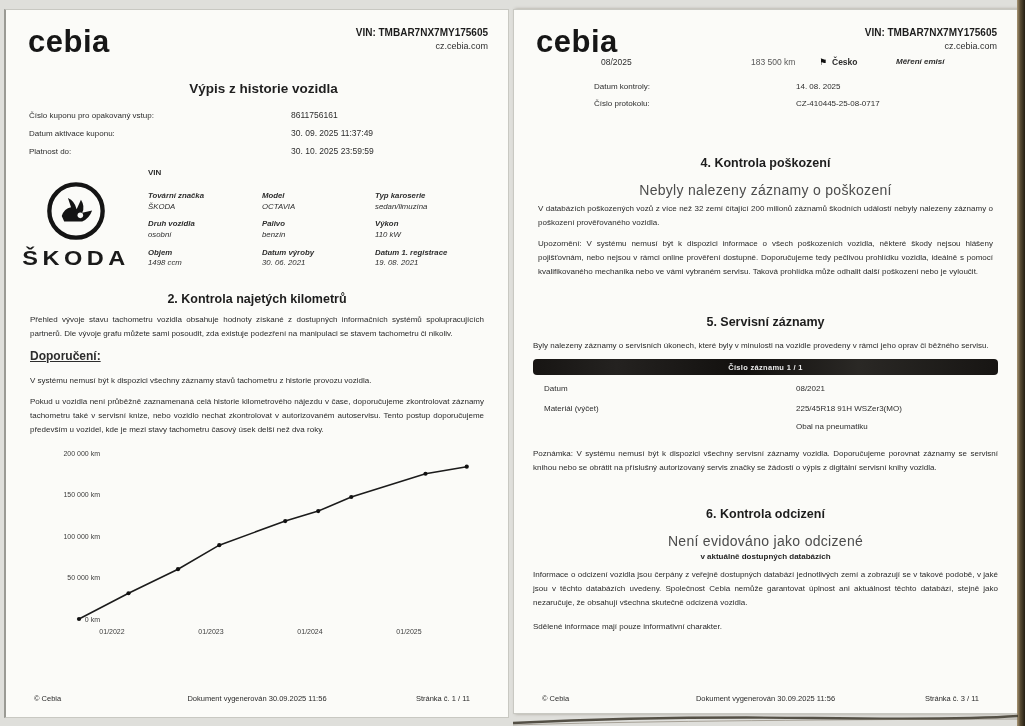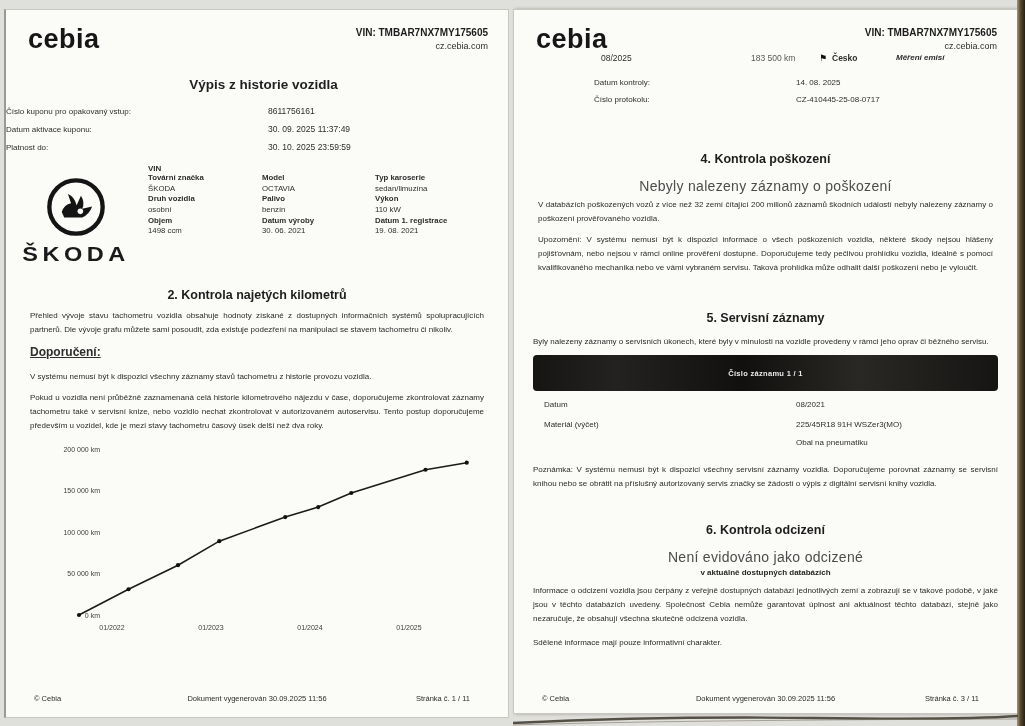--- a/index.html
+++ b/index.html
@@ -13,40 +13,40 @@
     position:absolute;top:9px;width:505px;height:709px;
     background:#fbfbf8;border:1px solid #c8c8c2;box-sizing:border-box;
   }
   #page-left{left:4px;border-left:2px solid #9a9a94;}
   #page-right{left:513px;height:705px;box-shadow:2px 0 3px rgba(60,50,30,.35);}
   .scan-edge{
     position:absolute;right:0;top:0;width:8px;height:726px;
     background:linear-gradient(to right,#a89574,#5a4d35 40%,#241e12);
   }
   .page-head{display:flex;justify-content:space-between;align-items:flex-start;padding:16px 20px 0 22px;}
-  .brand{font-size:27px;font-weight:bold;letter-spacing:.5px;color:#161616;line-height:1;}
+  .brand{font-size:31px;font-weight:bold;letter-spacing:.5px;color:#161616;line-height:1;}
   .head-right{text-align:right;line-height:1.35;}
   .head-vin{font-size:10px;font-weight:bold;color:#1c1c1c;}
   .head-site{font-size:9px;color:#2e2e2e;}
   .doc-title{text-align:center;font-size:13.5px;font-weight:bold;color:#1f1f1f;margin-top:24px;padding-left:13px;}
-  .kv{display:grid;grid-template-columns:262px auto;font-size:8px;margin-top:6px;line-height:1.4;}
+  .kv{display:grid;grid-template-columns:262px auto;padding-left:23px;font-size:8px;margin-top:6px;line-height:1.4;}
   .kv .v{font-size:8.5px;}
   .sec-head{text-align:center;font-size:12.5px;font-weight:bold;color:#1d1d1d;}
   
   .s1-body{position:relative;margin-top:10px;height:118px;}
   .skoda{position:absolute;left:18px;top:12px;width:104px;text-align:center;}
   .skoda svg{display:block;margin:0 auto;}
   .skoda-word{font-size:21px;font-weight:bold;letter-spacing:4px;color:#1a1a1a;margin-top:4px;transform:scaleX(1.12);transform-origin:center;}
   .s1-content{margin-left:142px;margin-right:12px;}
   .vin-lbl{font-size:8px;font-weight:bold;}
   .vin-row{display:flex;align-items:center;margin-top:1px;}
   .vin-val{font-size:11px;letter-spacing:.4px;width:175px;}
   .vin-check{font-size:7.8px;color:#2c2c2c;}
   .vin-check .chk{font-size:8px;margin-right:5px;}
-  .fields{display:grid;grid-template-columns:114px 113px auto;}
+  .fields{display:grid;grid-template-columns:114px 113px auto;row-gap:7px;margin-top:14px;font-style:italic;}
   .f-lbl{font-size:7.8px;font-weight:bold;line-height:1.4;}
   .f-val{font-size:7.8px;line-height:1.35;}
   
   .para{font-size:8px;line-height:1.75;text-align:justify;margin:7px 24px 0 24px;color:#2a2a2a;}
   .para.single{text-align:left;}
   .lead-lbl{font-size:12px;font-weight:bold;margin:8px 24px 11px 24px;text-decoration:underline;}
   
   .chart-wrap{margin:6px 0 0 30px;}
   .tick{font-size:7px;fill:#3c3c3c;font-family:"Liberation Sans",sans-serif;}
   
@@ -57,21 +57,21 @@
   .rec-row span{position:absolute;top:0;}
   .rec-period{left:87px;}
   .rec-km{left:237px;color:#585858;}
   .rec-flag{left:305px;font-size:9px;color:#111;}
   .rec-country{left:318px;font-weight:bold;}
   .rec-type{left:382px;font-style:italic;font-weight:600;font-size:8px;}
   .kv2{display:grid;grid-template-columns:202px auto;padding-left:80px;font-size:8px;margin-top:5px;line-height:1.5;}
   .result-big{text-align:center;font-size:14px;color:#4c4c4c;margin-top:12px;letter-spacing:.3px;}
   .result-sub{text-align:center;font-size:8px;font-weight:bold;color:#262626;margin-top:3px;}
   .svc-bar{
-    margin:6px 19px 0 19px;height:36px;border-radius:4px;
+    margin:6px 19px 0 19px;height:16px;border-radius:4px;
     background:linear-gradient(90deg,#171513,#242220 18%,#12100e 45%,#2a2825 70%,#171513);
     color:#eaeaea;font-size:7.5px;font-weight:bold;
     display:flex;align-items:center;justify-content:center;letter-spacing:.3px;
   }
   .kv3{display:grid;grid-template-columns:252px auto;padding-left:30px;font-size:8px;margin-top:8px;line-height:1.5;}
   .kv3 .v2{grid-column:2;margin-top:6px;}
   .curl{position:absolute;left:513px;top:712px;width:505px;height:14px;}
 </style>
 </head>
 <body>

